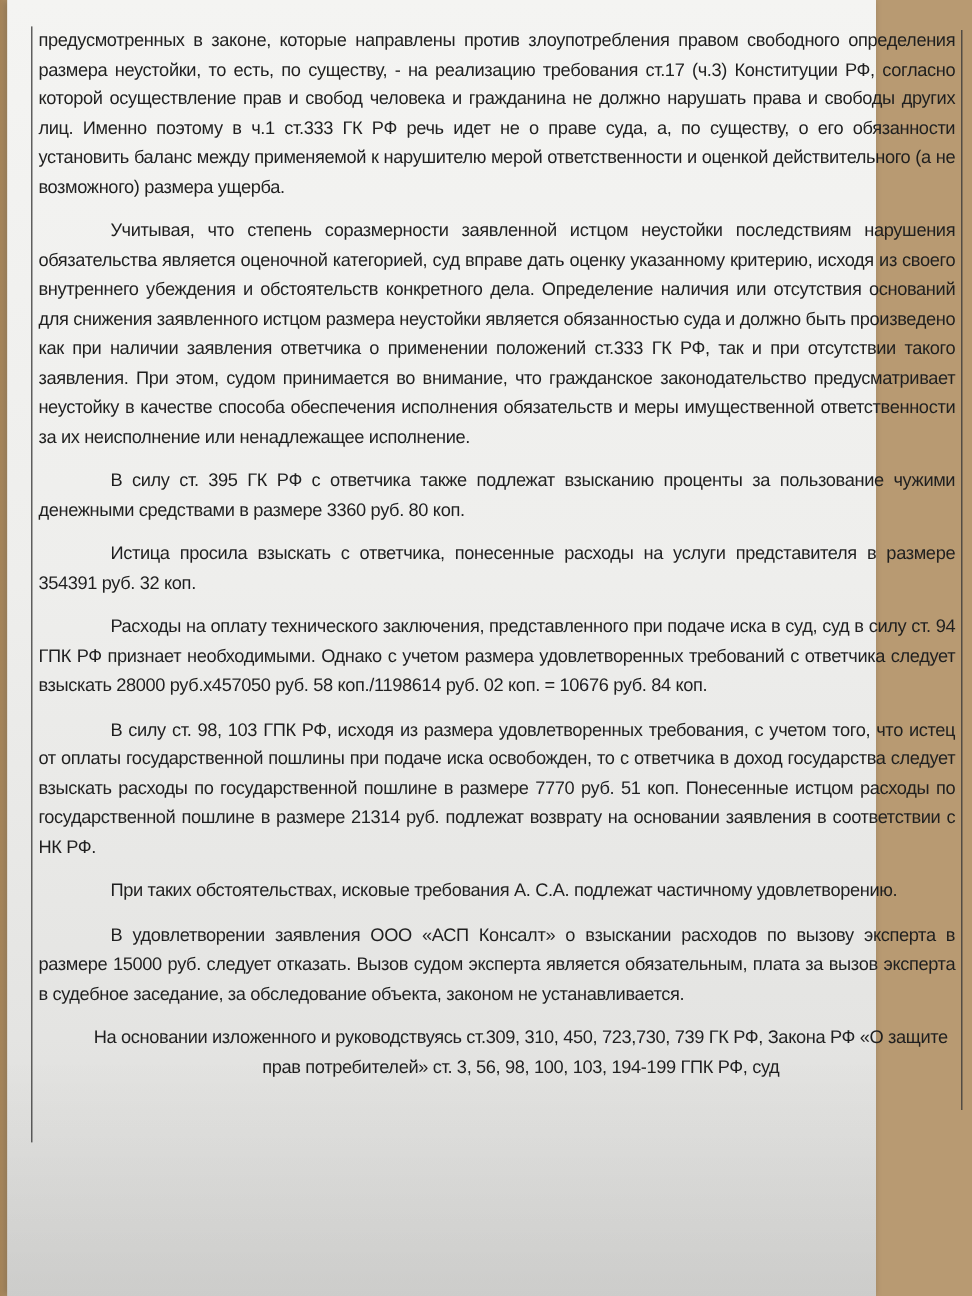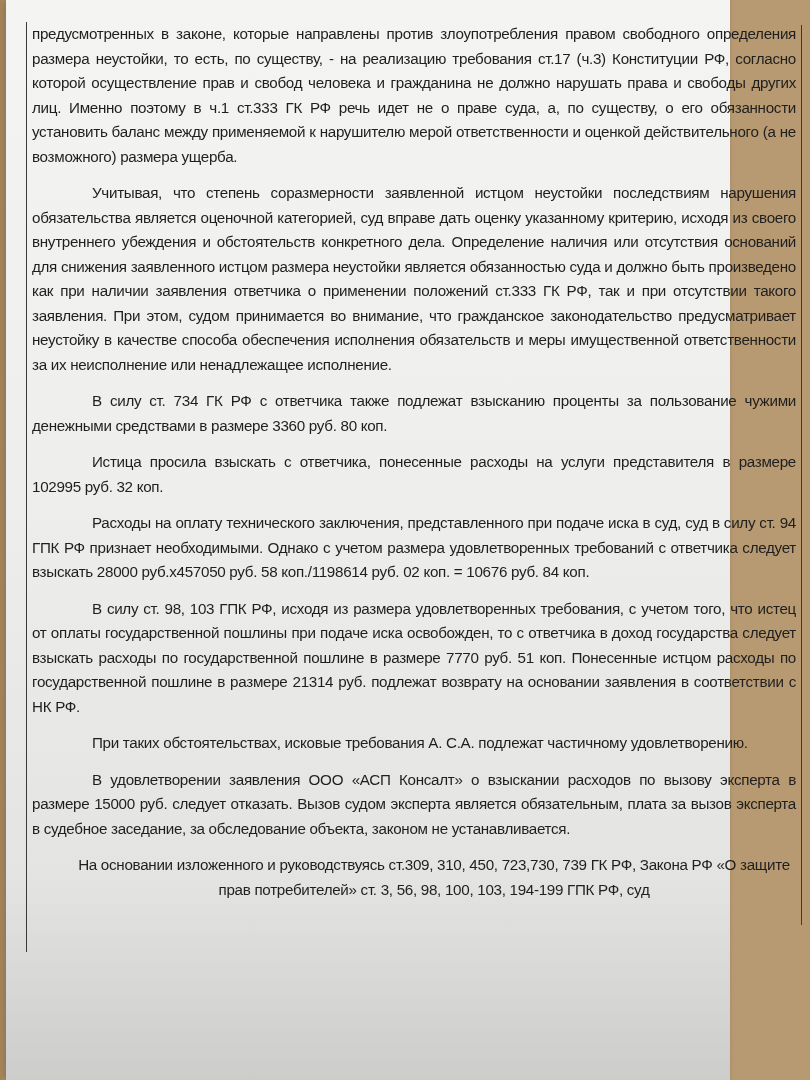--- a/index.html
+++ b/index.html
@@ -56,22 +56,22 @@
 
 <div class="desk-left"></div>
 
 <div class="paper">
   <div class="margin-line-left"></div>
   <div class="margin-line-right"></div>
 
   <div class="text">
     <p class="p first">предусмотренных в законе, которые направлены против злоупотребления правом свободного определения размера неустойки, то есть, по существу, - на реализацию требования ст.17 (ч.3) Конституции РФ, согласно которой осуществление прав и свобод человека и гражданина не должно нарушать права и свободы других лиц. Именно поэтому в ч.1 ст.333 ГК РФ речь идет не о праве суда, а, по существу, о его обязанности установить баланс между применяемой к нарушителю мерой ответственности и оценкой действительного (а не возможного) размера ущерба.</p>
     <p class="p">Учитывая, что степень соразмерности заявленной истцом неустойки последствиям нарушения обязательства является оценочной категорией, суд вправе дать оценку указанному критерию, исходя из своего внутреннего убеждения и обстоятельств конкретного дела. Определение наличия или отсутствия оснований для снижения заявленного истцом размера неустойки является обязанностью суда и должно быть произведено как при наличии заявления ответчика о применении положений ст.333 ГК РФ, так и при отсутствии такого заявления. При этом, судом принимается во внимание, что гражданское законодательство предусматривает неустойку в качестве способа обеспечения исполнения обязательств и меры имущественной ответственности за их неисполнение или ненадлежащее исполнение.</p>
-    <p class="p">В силу ст. 734 ГК РФ с ответчика также подлежат взысканию проценты за пользование чужими денежными средствами в размере 3360 руб. 80 коп.</p>
-    <p class="p">Истица просила взыскать с ответчика, понесенные расходы на услуги представителя в размере 102995 руб. 32 коп.</p>
+    <p class="p">В силу ст. 395 ГК РФ с ответчика также подлежат взысканию проценты за пользование чужими денежными средствами в размере 3360 руб. 80 коп.</p>
+    <p class="p">Истица просила взыскать с ответчика, понесенные расходы на услуги представителя в размере 354391 руб. 32 коп.</p>
     <p class="p">Расходы на оплату технического заключения, представленного при подаче иска в суд, суд в силу ст. 94 ГПК РФ признает необходимыми. Однако с учетом размера удовлетворенных требований с ответчика следует взыскать 28000 руб.х457050 руб. 58 коп./1198614 руб. 02 коп. = 10676 руб. 84 коп.</p>
     <p class="p">В силу ст. 98, 103 ГПК РФ, исходя из размера удовлетворенных требования, с учетом того, что истец от оплаты государственной пошлины при подаче иска освобожден, то с ответчика в доход государства следует взыскать расходы по государственной пошлине в размере 7770 руб. 51 коп. Понесенные истцом расходы по государственной пошлине в размере 21314 руб. подлежат возврату на основании заявления в соответствии с НК РФ.</p>
     <p class="p">При таких обстоятельствах, исковые требования А. С.А. подлежат частичному удовлетворению.</p>
     <p class="p">В удовлетворении заявления ООО «АСП Консалт» о взыскании расходов по вызову эксперта в размере 15000 руб. следует отказать. Вызов судом эксперта является обязательным, плата за вызов эксперта в судебное заседание, за обследование объекта, законом не устанавливается.</p>
     <p class="p basis">На основании изложенного и руководствуясь ст.309, 310, 450, 723,730, 739 ГК РФ, Закона РФ «О защите прав потребителей» ст. 3, 56, 98, 100, 103, 194-199 ГПК РФ, суд</p>
 
   </div>
 </div>
 
 </body></html>

